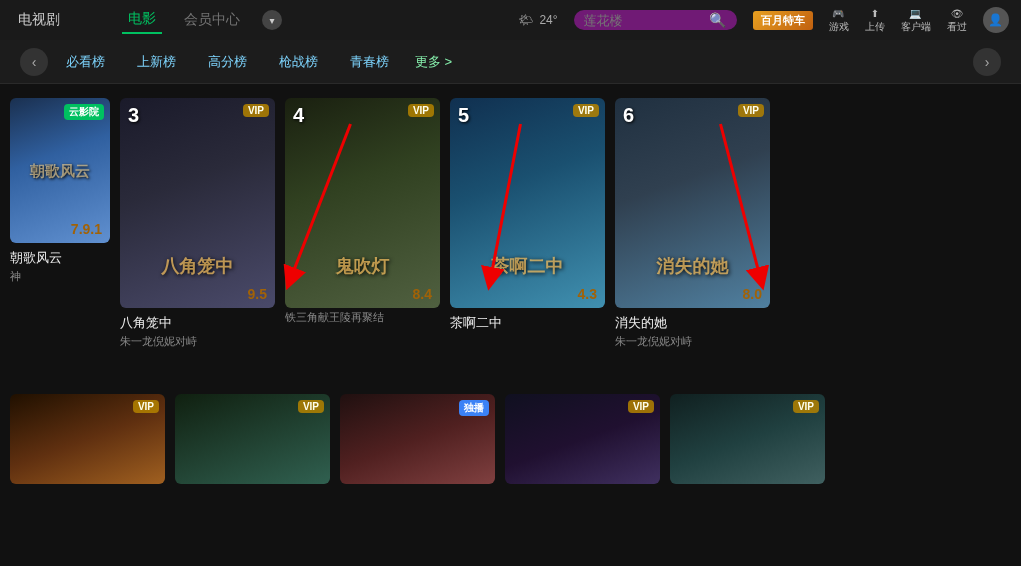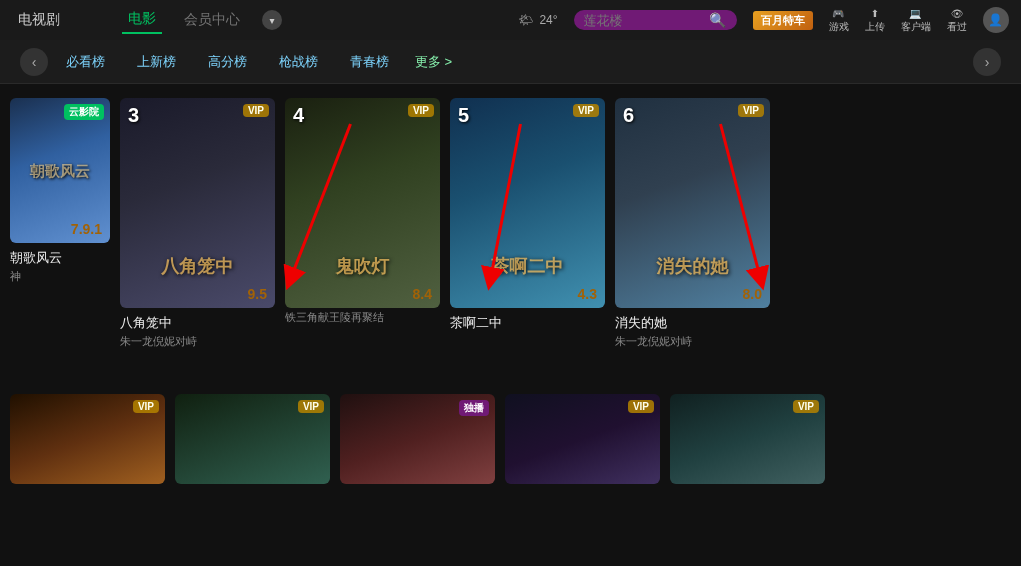--- a/index.html
+++ b/index.html
@@ -195,21 +195,21 @@
       font-size: 10px;
       font-weight: bold;
       padding: 1px 5px;
       border-radius: 4px;
     }
     .card-badge.green {
       background: #00c060;
       color: #fff;
     }
     .card-badge.exclusive {
-      background: #701a75;
+      background: #3b82f6;
       color: #fff;
     }
     .card-score {
       position: absolute;
       bottom: 6px;
       right: 8px;
       font-size: 14px;
       font-weight: bold;
       color: #a16207;
     }

